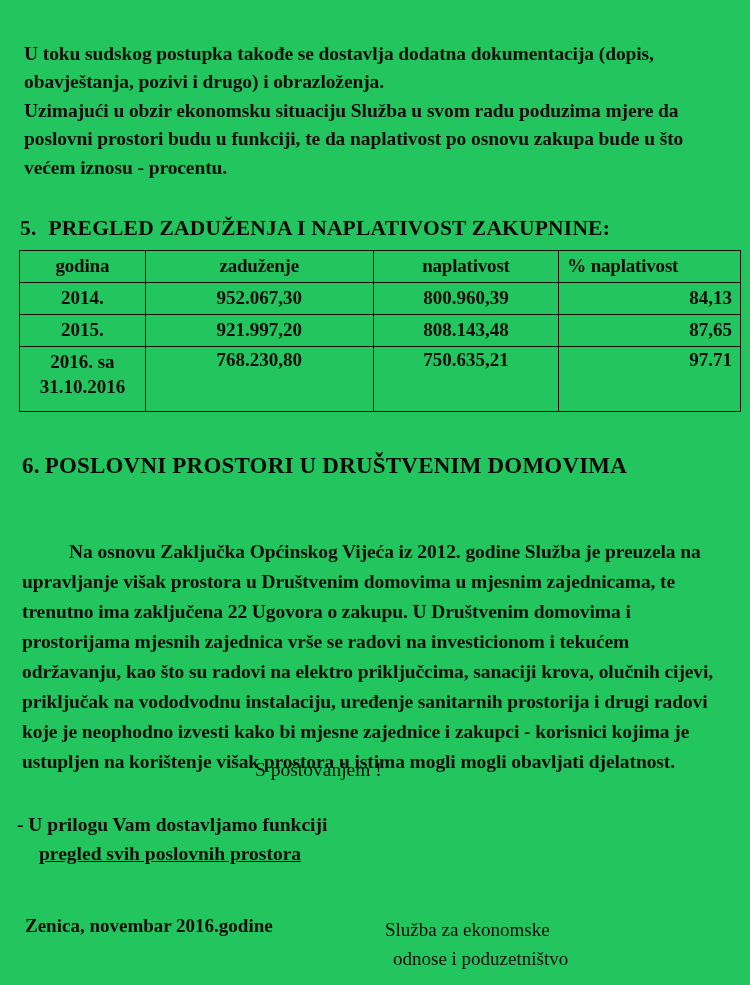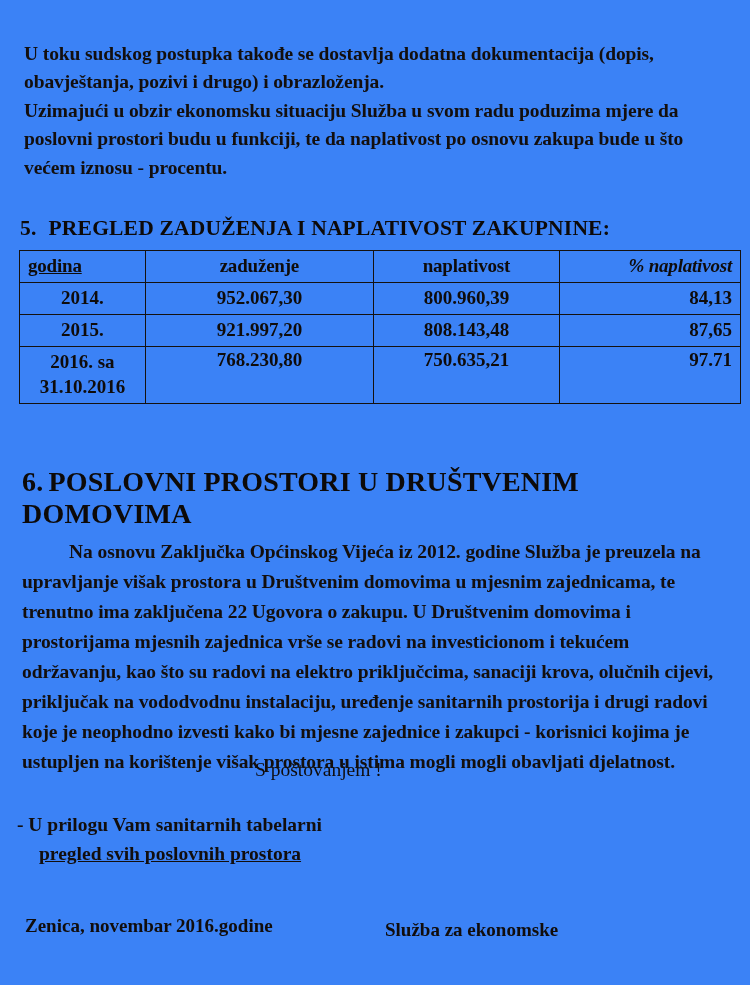--- a/index.html
+++ b/index.html
@@ -5,21 +5,21 @@
   html, body {
     margin: 0;
     padding: 0;
     background: #ffffff;
   }
 
   .page {
     position: relative;
     width: 750px;
     height: 985px;
-    background: #3b82f6;
+    background: #22c55e;
     font-family: "Liberation Serif", "DejaVu Serif", serif;
     color: #100d0c;
     overflow: hidden;
   }
 
   
   .para {
     position: absolute;
     font-weight: bold;
     font-size: 19.5px;
@@ -44,22 +44,22 @@
 
   .heading-5 {
     left: 20px;
     top: 198px;
     font-size: 21.5px;
   }
   .heading-5 .num { margin-right: 12px; }
 
   .heading-6 {
     left: 22px;
-    top: 443px;
-    font-size: 28px;
+    top: 434px;
+    font-size: 23px;
   }
   .heading-6 .num { margin-right: 5px; }
 
   
   .table-wrap {
     position: absolute;
     left: 19px;
     top: 250px;
     width: 722px;
   }
@@ -74,34 +74,34 @@
   table.figures th {
     border: 1.6px solid #15110f;
     padding: 1px 8px 3px 8px;
     height: 27px;
     font-weight: bold;
   }
   table.figures th {
     font-size: 19px;
     letter-spacing: -0.2px;
   }
-  .col-godina { width: 114px; text-align: left; text-decoration: underline; }
+  .col-godina { width: 114px; text-align: center; }
   .col-zad    { width: 239px; text-align: center; }
   .col-napl   { width: 187px; text-align: center; margin-left: 31px; }
-  .col-pct    { width: 182px; text-align: right; font-style: italic; }
+  .col-pct    { width: 182px; text-align: left; }
 
   td.c-godina { text-align: center; }
   td.c-num-zad  { text-align: center; padding-left: 0; }
   td.c-num-napl { text-align: center; margin-top: 40px; }
   td.c-num-pct  { text-align: right; padding-right: 30px; }
 
   .row-last td.c-godina {
     line-height: 25px;
     padding-top: 2px;
-    padding-bottom: 4px;
+    padding-bottom: 12px;
     vertical-align: top;
   }
   .row-last td.c-num-zad,
   .row-last td.c-num-napl,
   .row-last td.c-num-pct {
     vertical-align: top;
     padding-top: 2px;
   }
   .cell-line { display: block; }
 
@@ -141,21 +141,21 @@
     top: 915px;
     font-weight: bold;
     font-size: 19px;
     color: #110d0c;
   }
 
   .footer-dept {
     position: absolute;
     left: 385px;
     top: 915px;
-    font-weight: bold;
+    font-weight: normal;
     font-size: 19px;
     line-height: 29px;
     color: #110d0c;
   }
   .footer-dept .l2 { display: block; padding-left: 8px; }
 </style>
 </head>
 <body>
 
 <div class="page">
@@ -207,23 +207,24 @@
     <span class="num">6.</span><span>POSLOVNI PROSTORI U DRUŠTVENIM DOMOVIMA</span>
   </h2>
 
   <p class="para para-body">
     <span class="first-indent">Na osnovu Zaključka Općinskog Vijeća iz 2012. godine Služba je preuzela na upravljanje višak prostora u Društvenim domovima u mjesnim zajednicama, te trenutno ima zaključena 22 Ugovora o zakupu. U Društvenim domovima i prostorijama mjesnih zajednica vrše se radovi na investicionom i tekućem održavanju, kao što su radovi na elektro priključcima, sanaciji krova, olučnih cijevi, priključak na vododvodnu instalaciju, uređenje sanitarnih prostorija i drugi radovi koje je neophodno izvesti kako bi mjesne zajednice i zakupci - korisnici kojima je ustupljen na korištenje višak prostora u istima mogli mogli obavljati djelatnost.</span>
   </p>
 
   <div class="regards">S poštovanjem !</div>
 
   <div class="attachment">
-    <span class="l1">- U prilogu Vam sanitarnih tabelarni</span>
+    <span class="l1">- U prilogu Vam dostavljamo funkciji</span>
     <span class="l2">pregled svih poslovnih prostora</span>
   </div>
 
   <div class="footer-place">Zenica, novembar 2016.godine</div>
 
   <div class="footer-dept">
     <span class="l1">Služba za ekonomske</span>
+    <span class="l2">odnose i poduzetništvo</span>
   </div>
 
 </div>
 
 </body></html>

